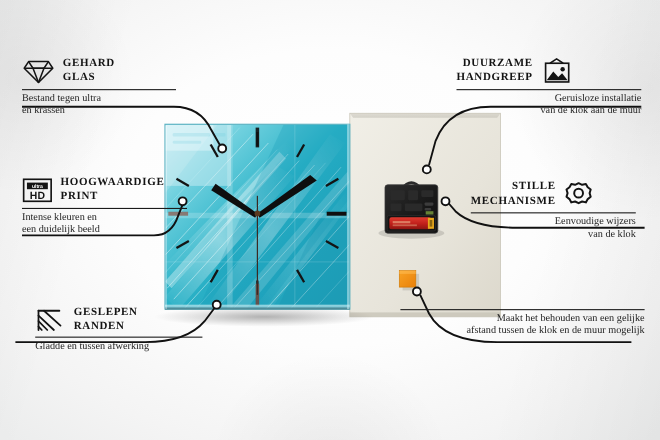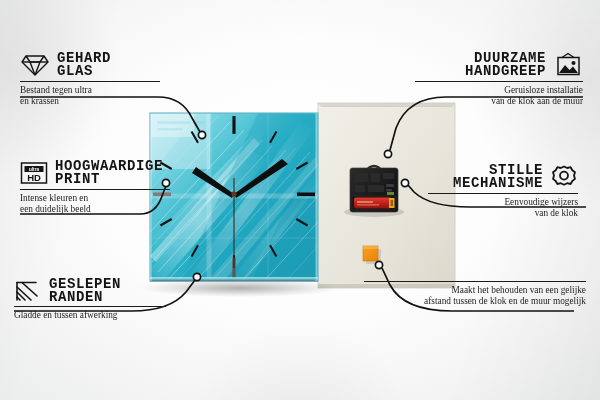--- a/index.html
+++ b/index.html
@@ -30,25 +30,25 @@
       radial-gradient(circle 160px at 50% 108%, rgba(0,0,0,0.05), rgba(0,0,0,0) 70%);
     pointer-events:none;
   }
 
   
   .feature { position:absolute; }
   .feature .headrow {
     display:flex; align-items:center; gap:7px;
   }
   .feature.left .headrow { justify-content:flex-start; }
-  .feature.right .headrow { justify-content:flex-end; }
+  .feature.right .headrow { justify-content:flex-start; }
   .feature .title {
-    font-family:Liberation Mono, monospace;
+    font-family:Liberation Serif, serif;
     font-weight:bold;
-    font-size:14px;
+    font-size:10px;
     letter-spacing:0.6px;
     line-height:12.6px;
     color:#141414;
     text-transform:uppercase;
     white-space:pre-line;
   }
   .feature.right .title { text-align:right; }
   .rule {
     height:1px; background:#1b1b1b; margin-top:3px; width:100%;
   }
@@ -327,21 +327,21 @@
         <text x="14" y="21" font-family="Liberation Sans, sans-serif" font-size="9.5" fill="#141414" text-anchor="middle" font-weight="bold">HD</text>
       </svg>
       <div class="title">HOOGWAARDIGE
 PRINT</div>
     </div>
     <div class="rule"></div>
     <div class="desc">Intense kleuren en
 een duidelijk beeld</div>
   </div>
 
-  <div class="feature left" style="left:14px; top:278px; width:152px;">
+  <div class="feature left" style="left:32px; top:278px; width:152px;">
     <div class="headrow">
       <svg class="icon" width="28" height="24" viewBox="0 0 28 24">
         <g stroke="#141414" stroke-width="1.6" stroke-linecap="round">
           <line x1="3" y1="3.5" x2="22" y2="3.5"></line>
           <line x1="3" y1="3.5" x2="3" y2="21"></line>
           <line x1="3" y1="8" x2="17" y2="21"></line>
           <line x1="3" y1="13" x2="11" y2="21"></line>
           <line x1="3" y1="18" x2="6" y2="21"></line>
           <line x1="8" y1="3.5" x2="23" y2="17"></line>
         </g>

